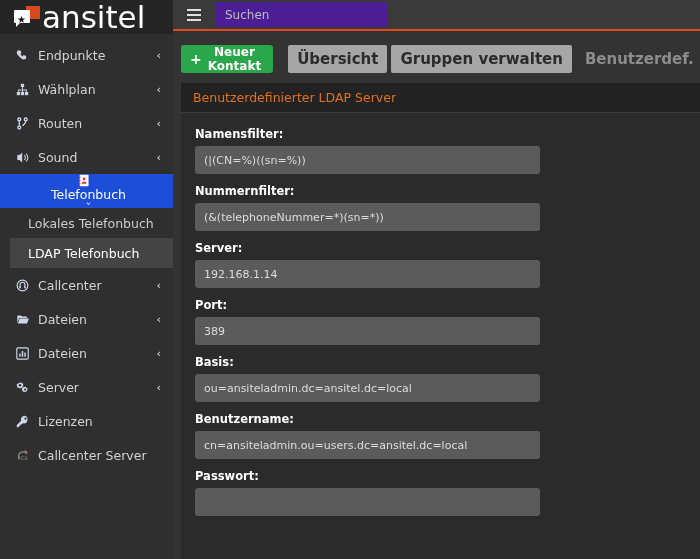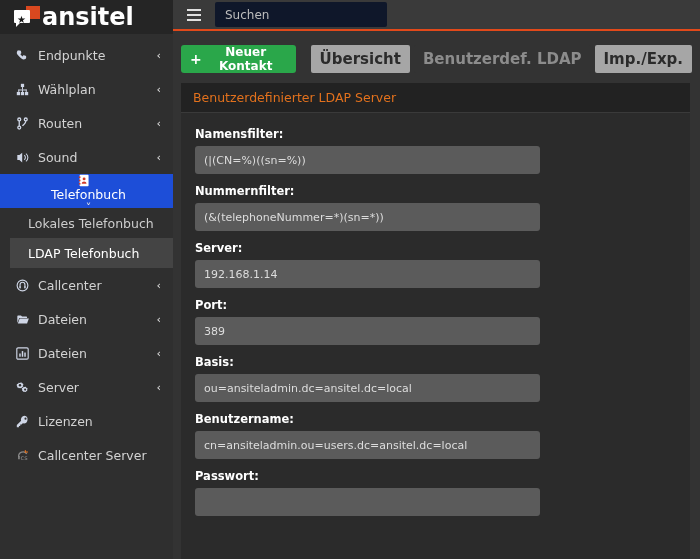--- a/index.html
+++ b/index.html
@@ -47,22 +47,22 @@
     position: absolute; left: 2px; bottom: -4px;
     width: 0; height: 0;
     border-left: 4px solid #ffffff;
     border-bottom: 4px solid transparent;
   }
   .brand-star {
     position: absolute; left: 3px; top: 5px;
     color: #1a1a1a; font-size: 10px; line-height: 10px;
   }
   .brand-text {
-    color: #ffffff; font-size: 24px; letter-spacing: 0px;
-    font-weight: 700; line-height: 26px;
+    color: #ffffff; font-size: 31px; letter-spacing: 0px;
+    font-weight: 400; line-height: 26px;
     font-family: "DejaVu Sans", "Liberation Sans", sans-serif;
   }
 
   .nav { flex: 1; overflow: hidden; padding-top: 4px; }
 
   .nav-item {
     height: 34px;
     display: flex; align-items: center;
     padding: 0 12px 0 16px;
     color: #d3d3d3;
@@ -120,21 +120,21 @@
     width: 22px; height: 22px;
     display: flex; flex-direction: column; justify-content: center;
     gap: 3px; cursor: pointer; margin-right: 10px;
   }
   .hamburger span {
     display: block; height: 2px; width: 14px; background: #e0e0e0;
     margin-left: 4px;
   }
   .search-box {
     width: 172px; height: 25px;
-    background: #0f172a;
+    background: #4c1d95;
     border: none; outline: none;
     color: #e5e5e5;
     font-size: 12px;
     padding: 0 10px;
     border-radius: 2px;
     font-family: "DejaVu Sans", "Liberation Sans", sans-serif;
   }
   .search-box::placeholder { color: #bdbdbd; }
 
   .content {
@@ -414,20 +414,23 @@
     <div class="content">
 
       <div class="tabbar">
         <button class="btn-new">
           <span class="plus-ico">+</span>
           <span>Neuer Kontakt</span>
         </button>
         <div class="tab">
           <span>Übersicht</span>
         </div>
+        <div class="tab">
+          <span>Gruppen verwalten</span>
+        </div>
         <div class="tab active">
           <span>Benutzerdef. LDAP</span>
         </div>
         <div class="tab">
           <span>Imp./Exp.</span>
         </div>
 
       </div>
 
       <div class="panel">

